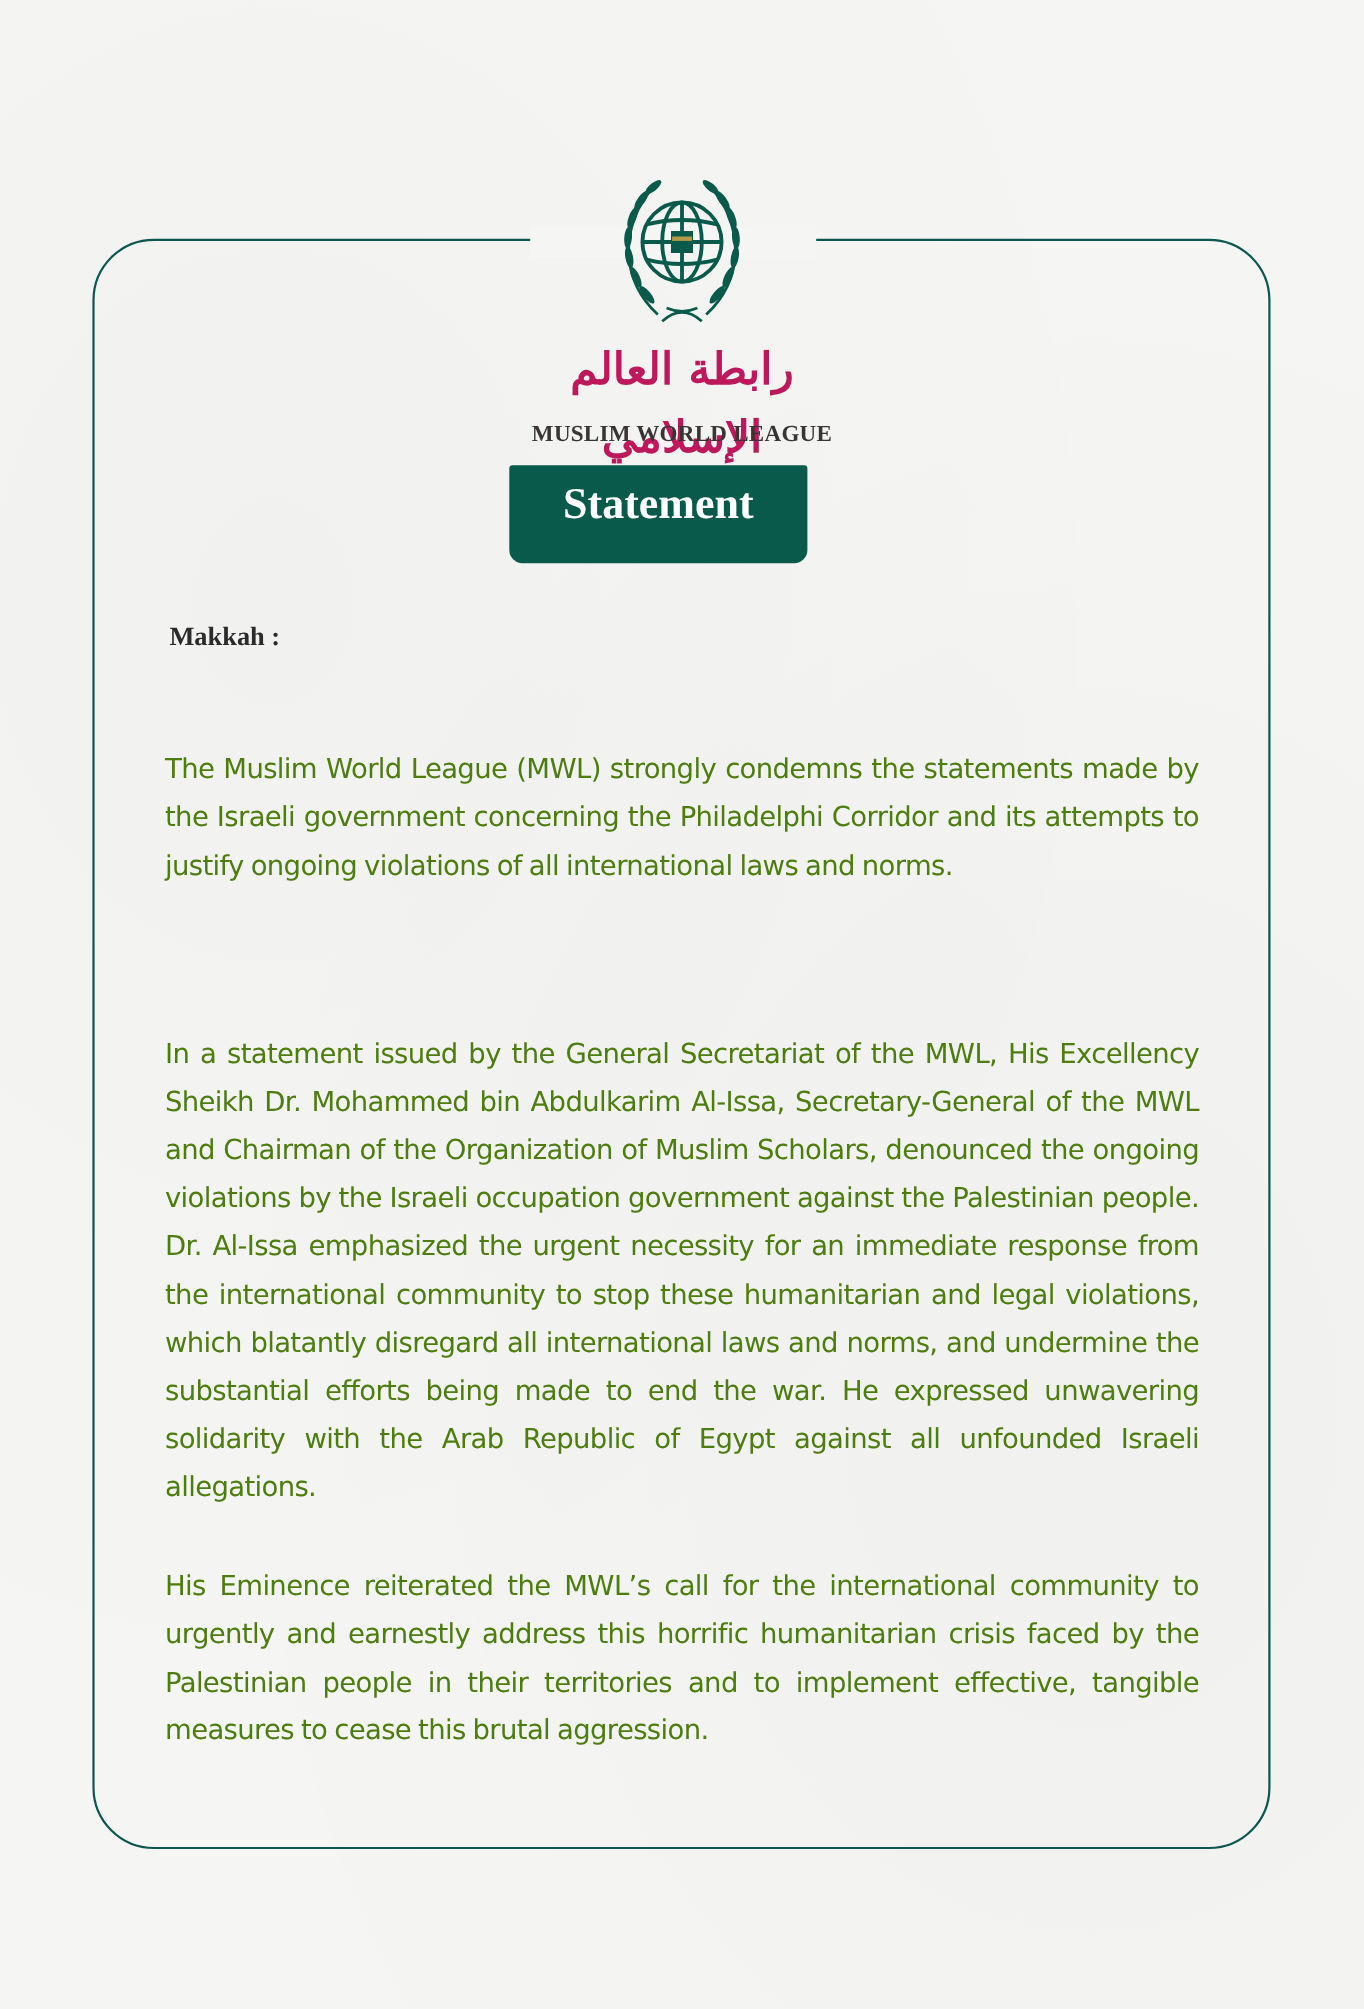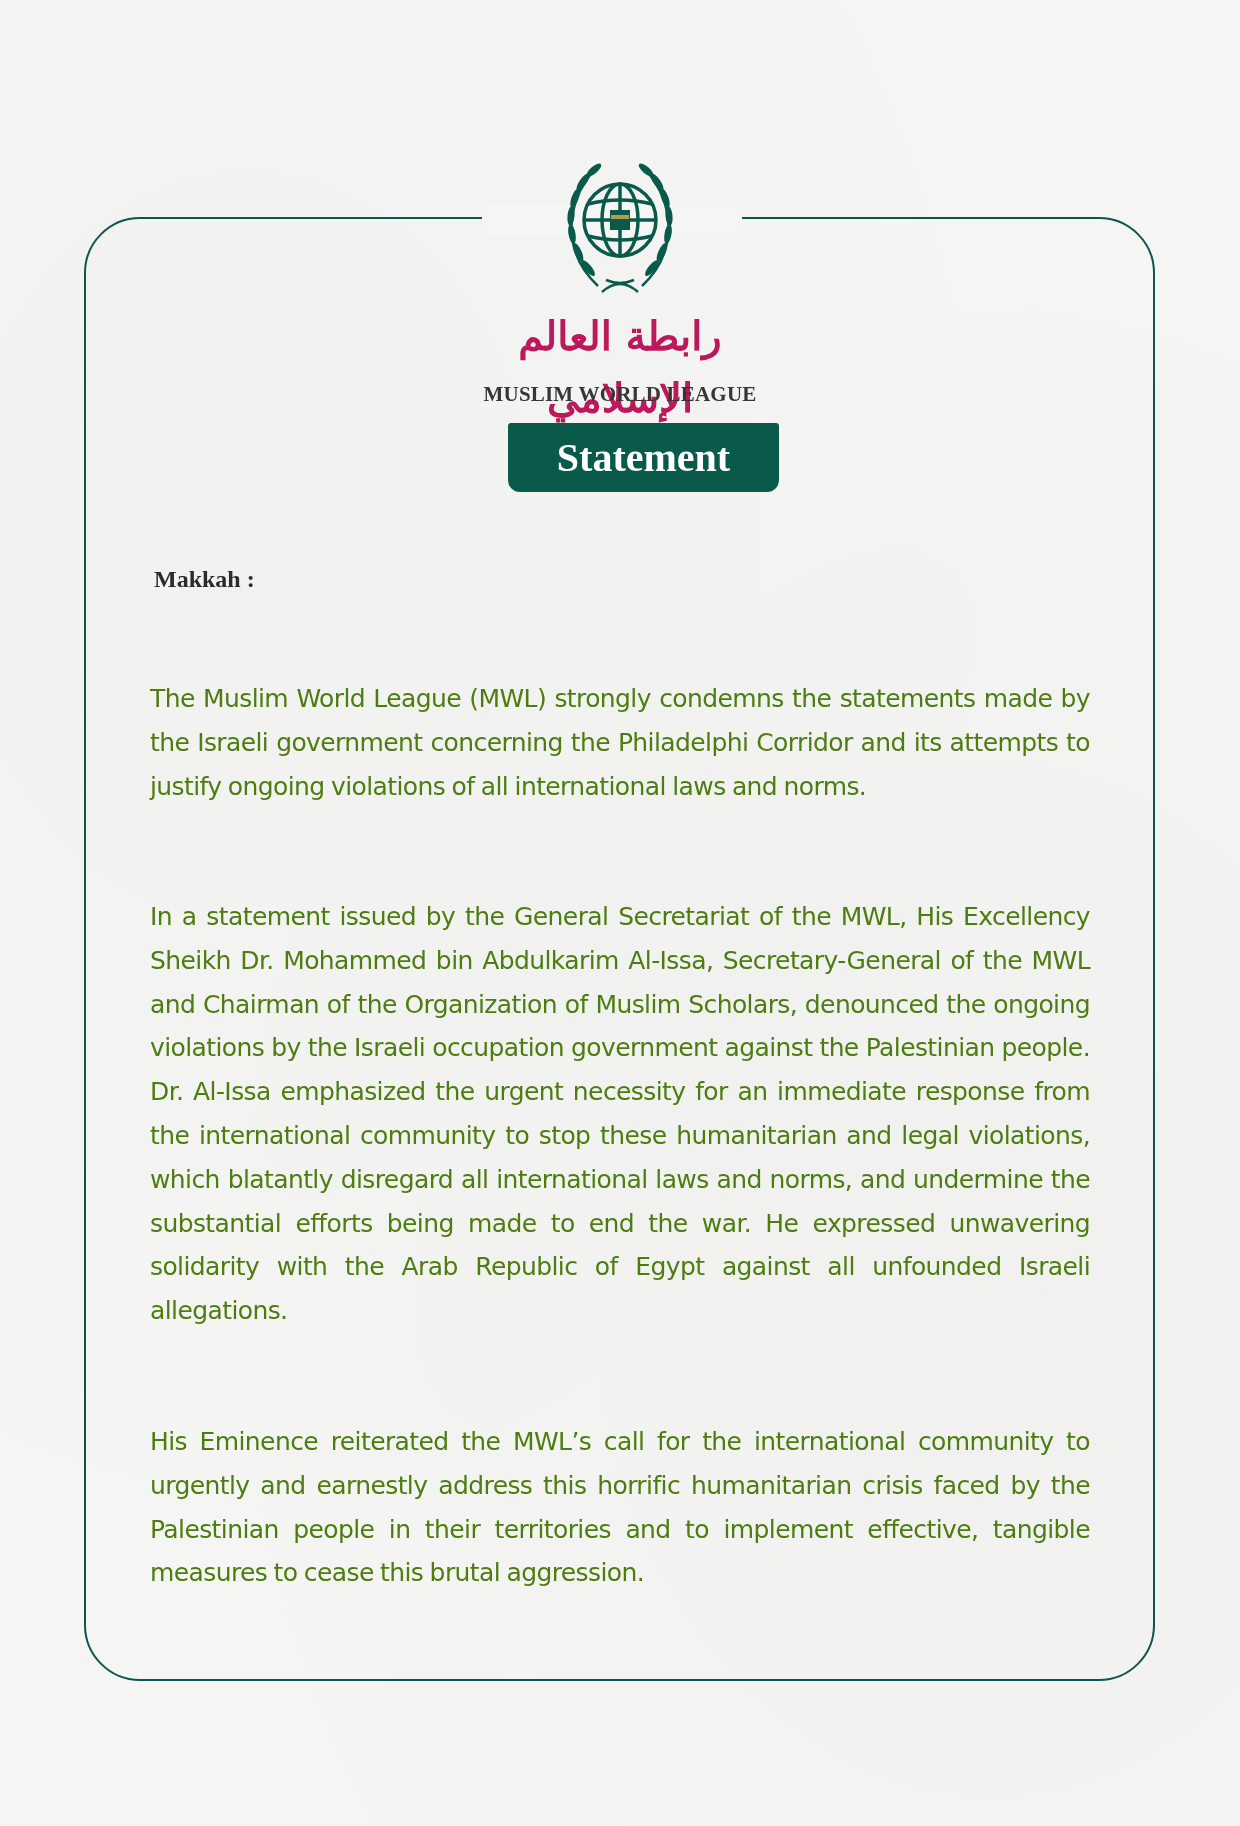--- a/index.html
+++ b/index.html
@@ -26,37 +26,37 @@
     position:absolute; left:485px; top:305px; width:270px; height:62px;
     text-align:center; font-family:"DejaVu Serif", serif; font-size:40px;
     color:#be185d; direction:rtl; line-height:62px; font-weight:bold;
   }
   .org-name {
     position:absolute; left:480px; top:382px; width:280px; text-align:center;
     font-family:"Liberation Serif", serif; font-weight:bold; font-size:21px;
     color:#3a3535; letter-spacing:0.2px;
   }
   .badge {
-    position:absolute; left:508px; top:423px; width:271px; height:69px;
+    position:absolute; left:463px; top:423px; width:271px; height:89px;
     background:#0a5a4c; border-radius:3px 3px 12px 12px;
     color:#fff; text-align:center; line-height:69px;
     font-family:"Liberation Serif", serif; font-weight:bold; font-size:40px;
   }
   .place {
     position:absolute; left:154px; top:566px;
     font-family:"Liberation Serif", serif; font-weight:bold; font-size:24px;
     color:#2b2b2b;
   }
   .para {
     position:absolute; left:150px; width:940px;
     font-family:"DejaVu Sans", sans-serif; font-size:25px; line-height:43.8px;
     color:#4d7c0f; text-align:justify; letter-spacing:-0.6px; word-spacing:-1px;
   }
   .p1 { top:652px; }
-  .p2 { top:870px; }
+  .p2 { top:911px; }
   .p3 { top:1395px; }
 </style>
 </head>
 <body>
 
 <div class="frame"></div>
 <div class="frame-gap"></div>
 
 <div class="logo">
   <svg width="140" height="138" viewBox="0 0 140 138">

